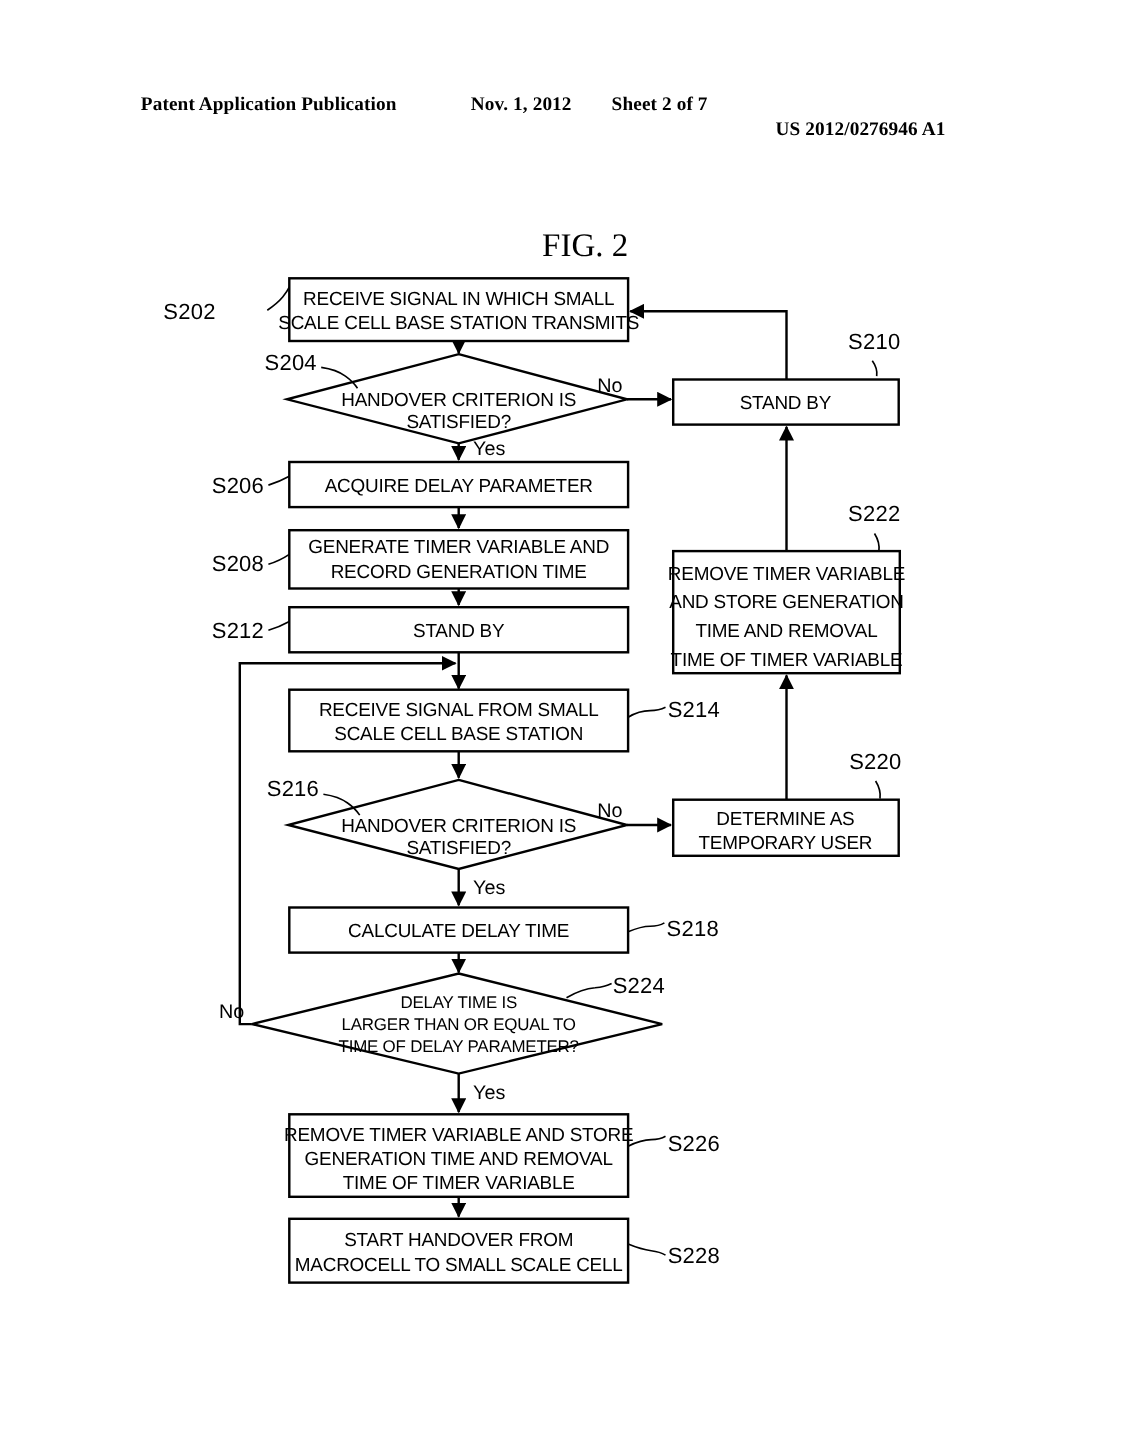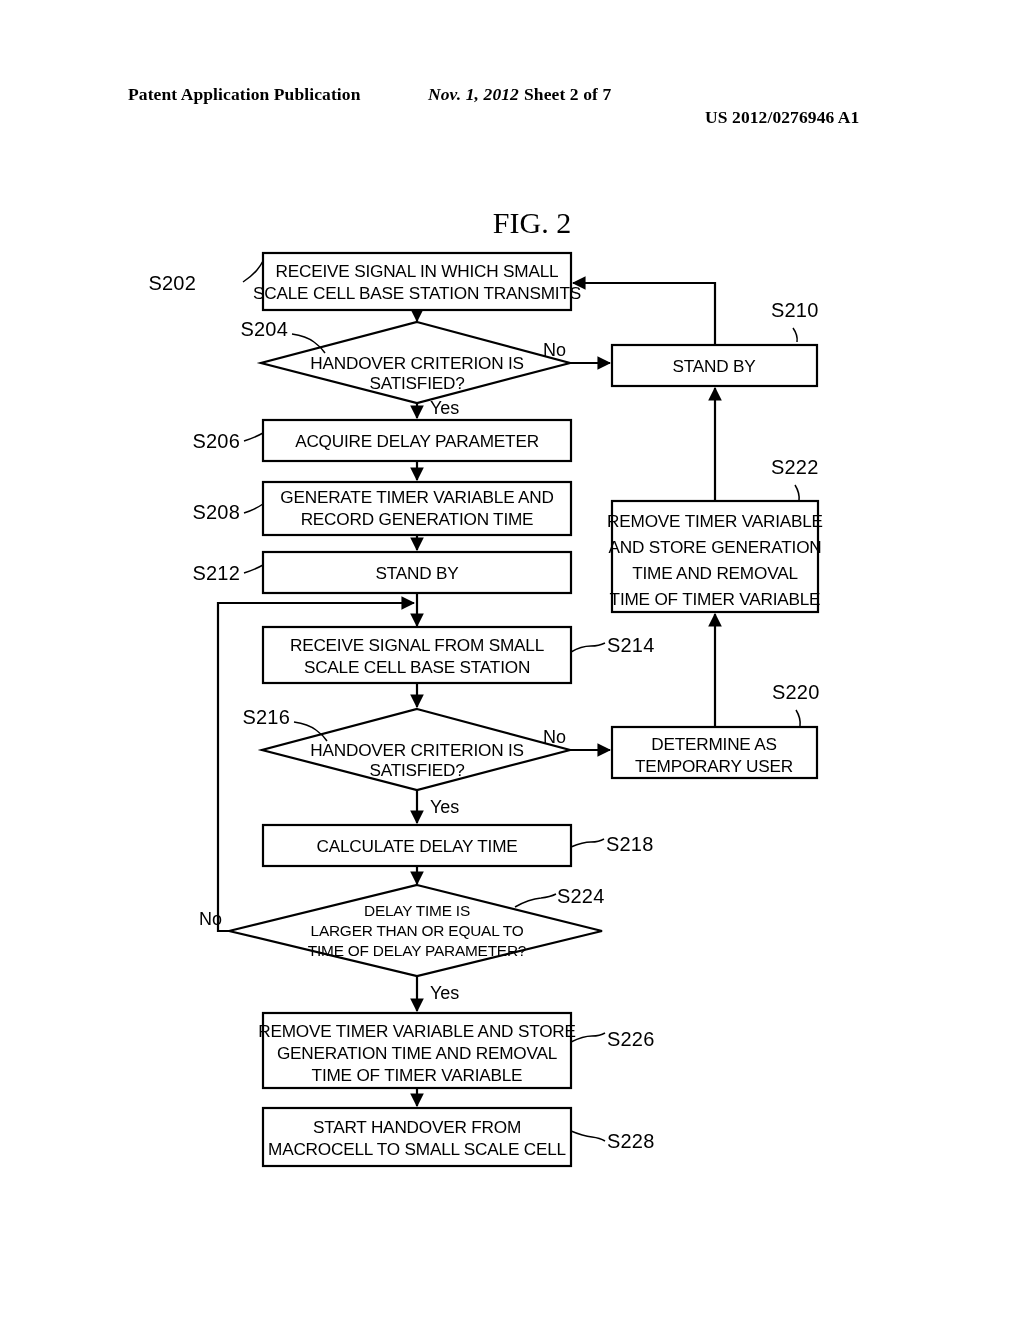--- a/index.html
+++ b/index.html
@@ -33,22 +33,22 @@
     font-size: 17.5px;
     letter-spacing: 0.1px;
     white-space: nowrap;
   }
   .pub-header span {
     position: absolute;
     top: 0;
     display: block;
   }
   .hdr-pub   { left: 128px; }
-  .hdr-date  { left: 428px; font-style: italic; }
-  .hdr-sheet { left: 524px; }
+  .hdr-date  { left: 428px; }
+  .hdr-sheet { left: 556px; }
   .hdr-num   { left: 705px; margin-top: 23px; }
 
   
   #figure-svg {
     position: absolute;
     left: 0;
     top: 0;
     width: 1024px;
     height: 1320px;
     display: block;

